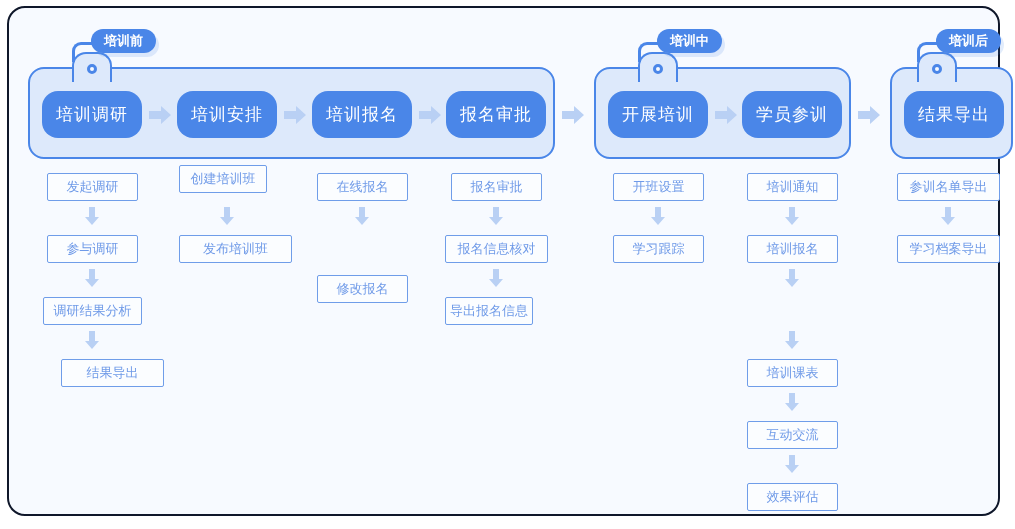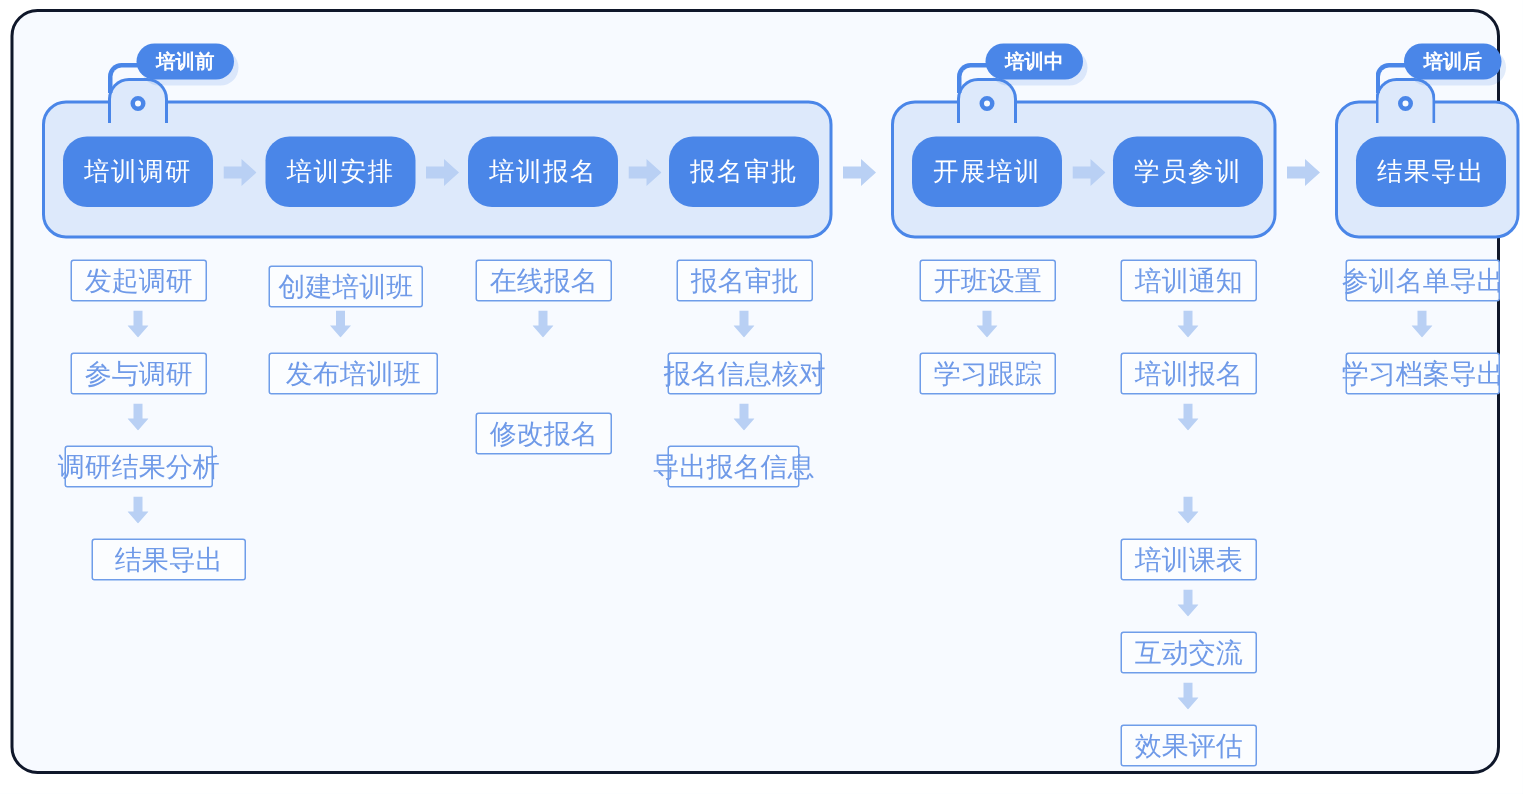--- a/index.html
+++ b/index.html
@@ -108,21 +108,21 @@
   }
 
   
   .sub-box {
     position: absolute;
     box-sizing: border-box;
     border: 1px solid #6f9de9;
     background: #fbfdff;
     color: #6f9ae8;
     border-radius: 2px;
-    font-size: 18px;
+    font-size: 13px;
     display: flex;
     align-items: center;
     justify-content: center;
     white-space: nowrap;
   }
 
   
   .v-arrow {
     position: absolute;
     width: 14px;
@@ -192,21 +192,21 @@
   <div class="sub-box" style="left:38px; top:227px; width:91px; height:28px;">参与调研</div>
   <svg class="v-arrow" style="left:76px; top:261px;" viewBox="0 0 14 18">
     <path d="M4 0 H10 V10 H14 L7 18 L0 10 H4 Z" fill="#b9d0f4"></path>
   </svg>
   <div class="sub-box" style="left:34px; top:289px; width:99px; height:28px;">调研结果分析</div>
   <svg class="v-arrow" style="left:76px; top:323px;" viewBox="0 0 14 18">
     <path d="M4 0 H10 V10 H14 L7 18 L0 10 H4 Z" fill="#b9d0f4"></path>
   </svg>
   <div class="sub-box" style="left:52px; top:351px; width:103px; height:28px;">结果导出</div>
 
-  <div class="sub-box" style="left:170px; top:169px; width:103px; height:28px;font-family:Liberation Mono, monospace;">创建培训班</div>
+  <div class="sub-box" style="left:170px; top:157px; width:88px; height:28px;font-family:Liberation Mono, monospace;">创建培训班</div>
   <svg class="v-arrow" style="left:211px; top:199px;" viewBox="0 0 14 18">
     <path d="M4 0 H10 V10 H14 L7 18 L0 10 H4 Z" fill="#b9d0f4"></path>
   </svg>
   <div class="sub-box" style="left:170px; top:227px; width:113px; height:28px;">发布培训班</div>
 
   <div class="sub-box" style="left:308px; top:165px; width:91px; height:28px;">在线报名</div>
   <svg class="v-arrow" style="left:346px; top:199px;" viewBox="0 0 14 18">
     <path d="M4 0 H10 V10 H14 L7 18 L0 10 H4 Z" fill="#b9d0f4"></path>
   </svg>
   <div class="sub-box" style="left:308px; top:227px; width:91px; height:28px;margin-top:40px;">修改报名</div>

